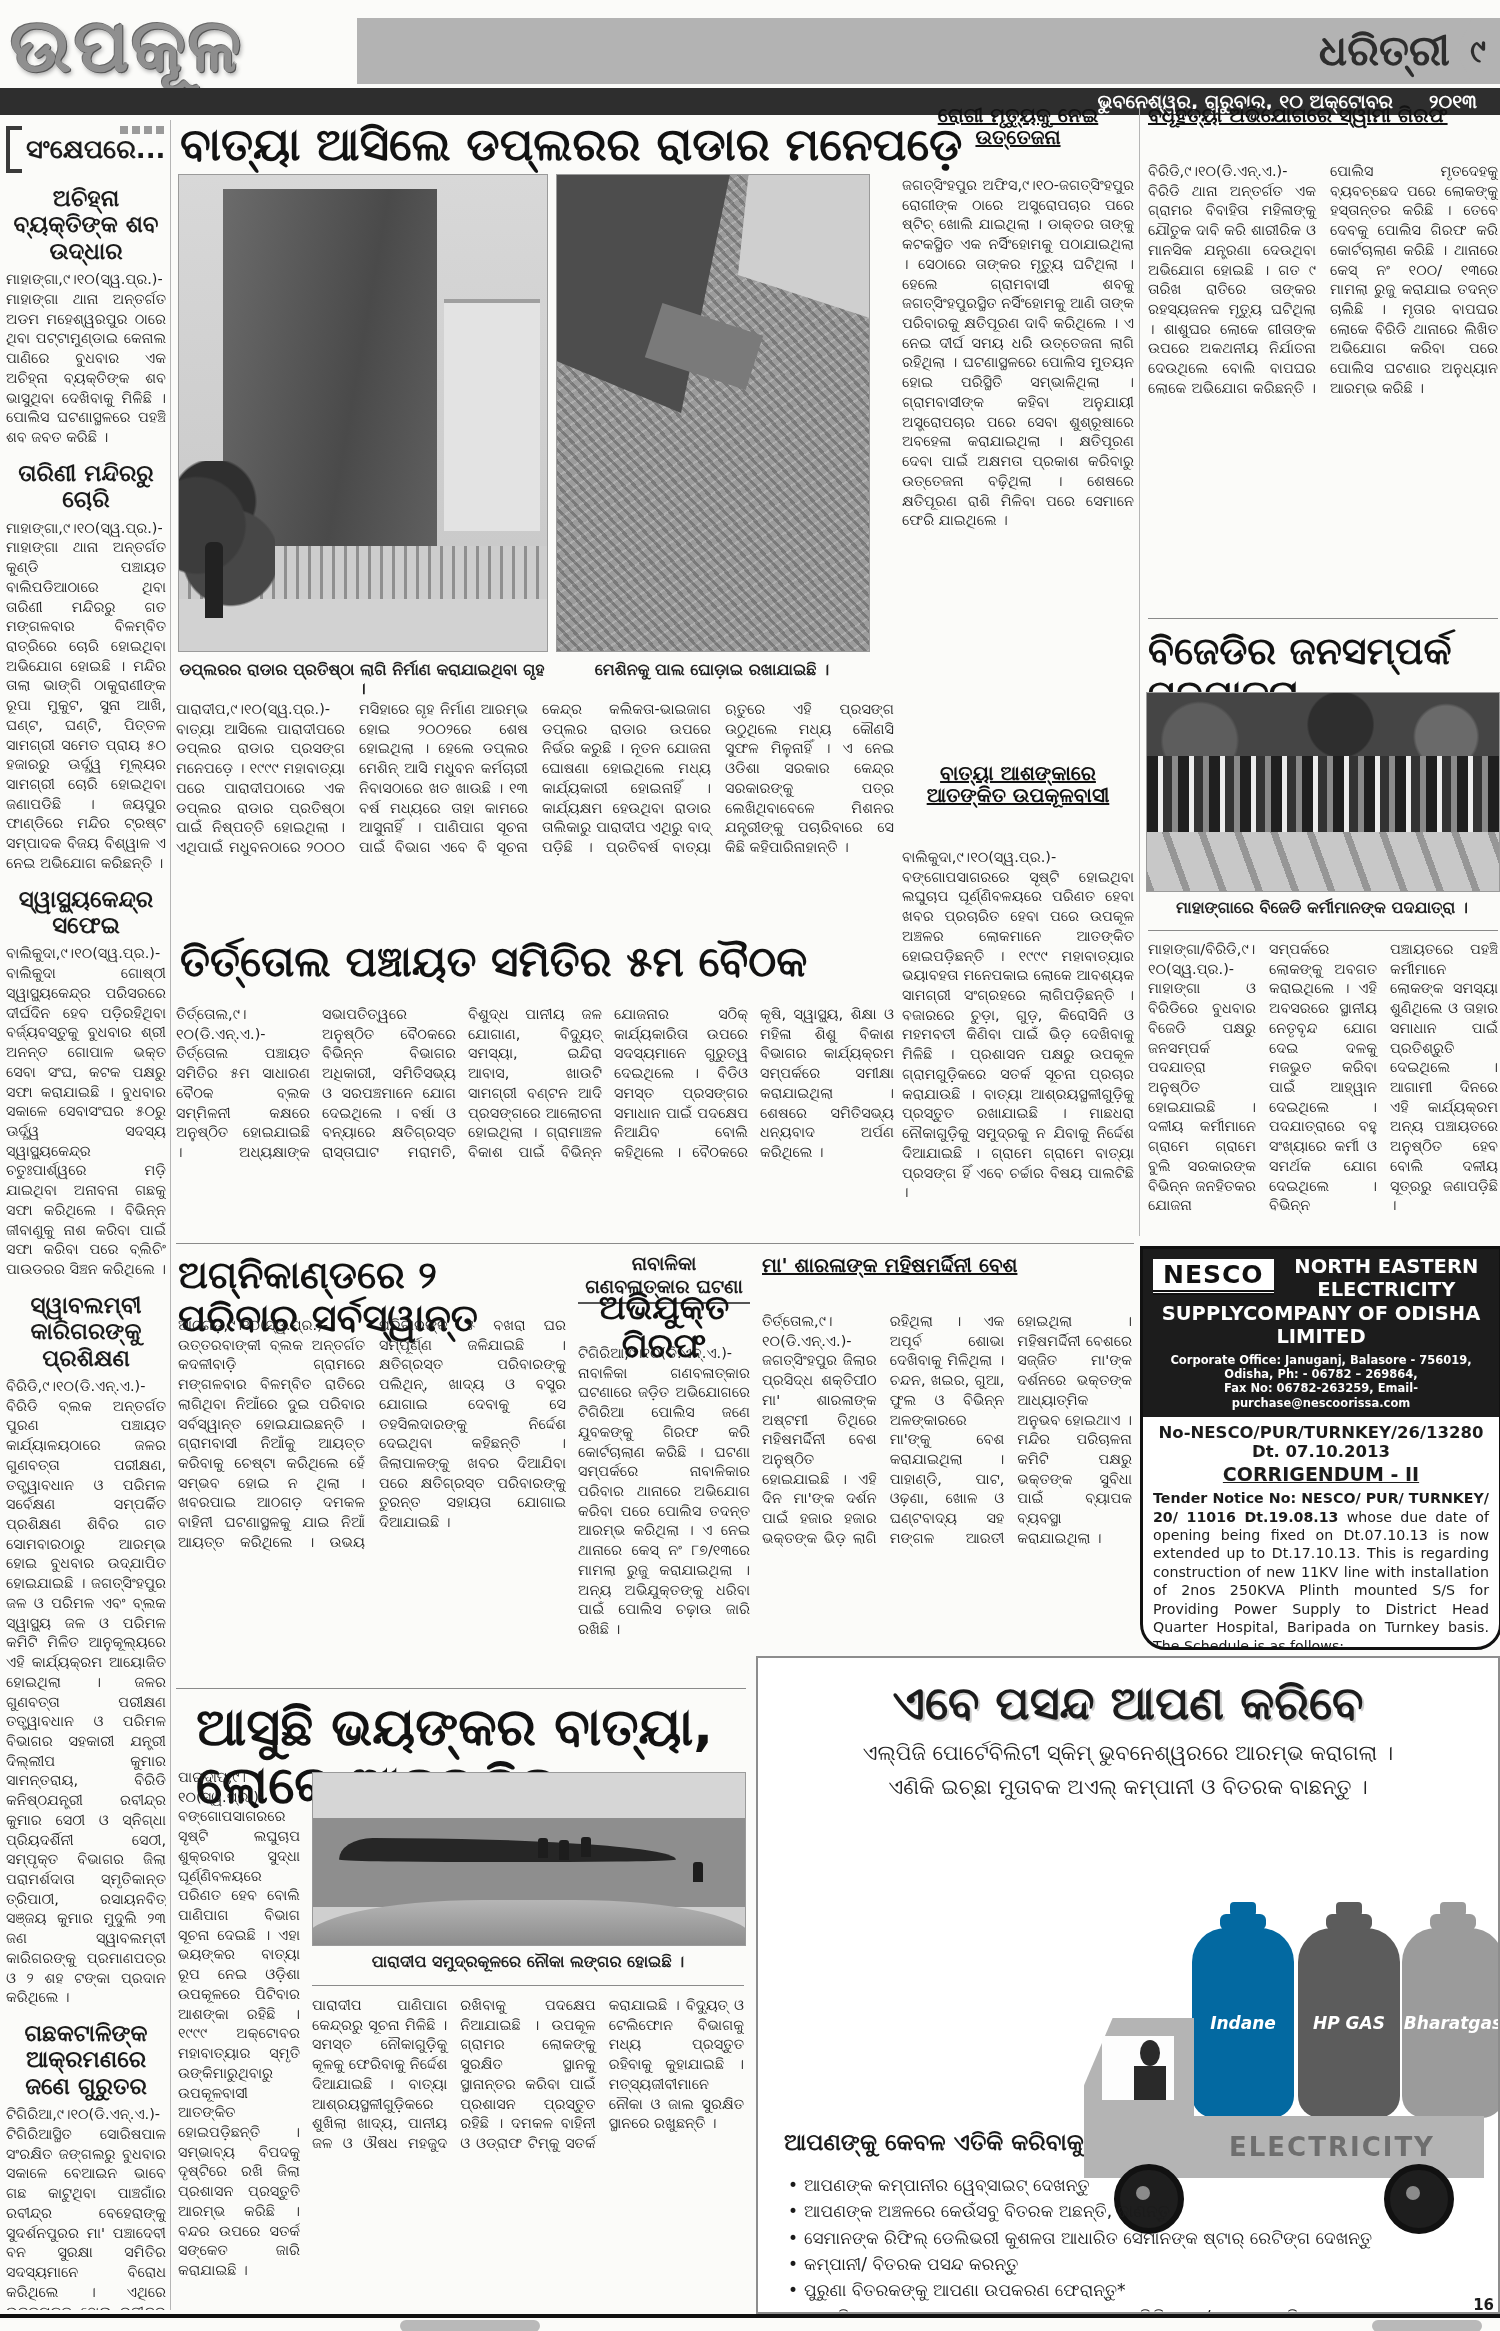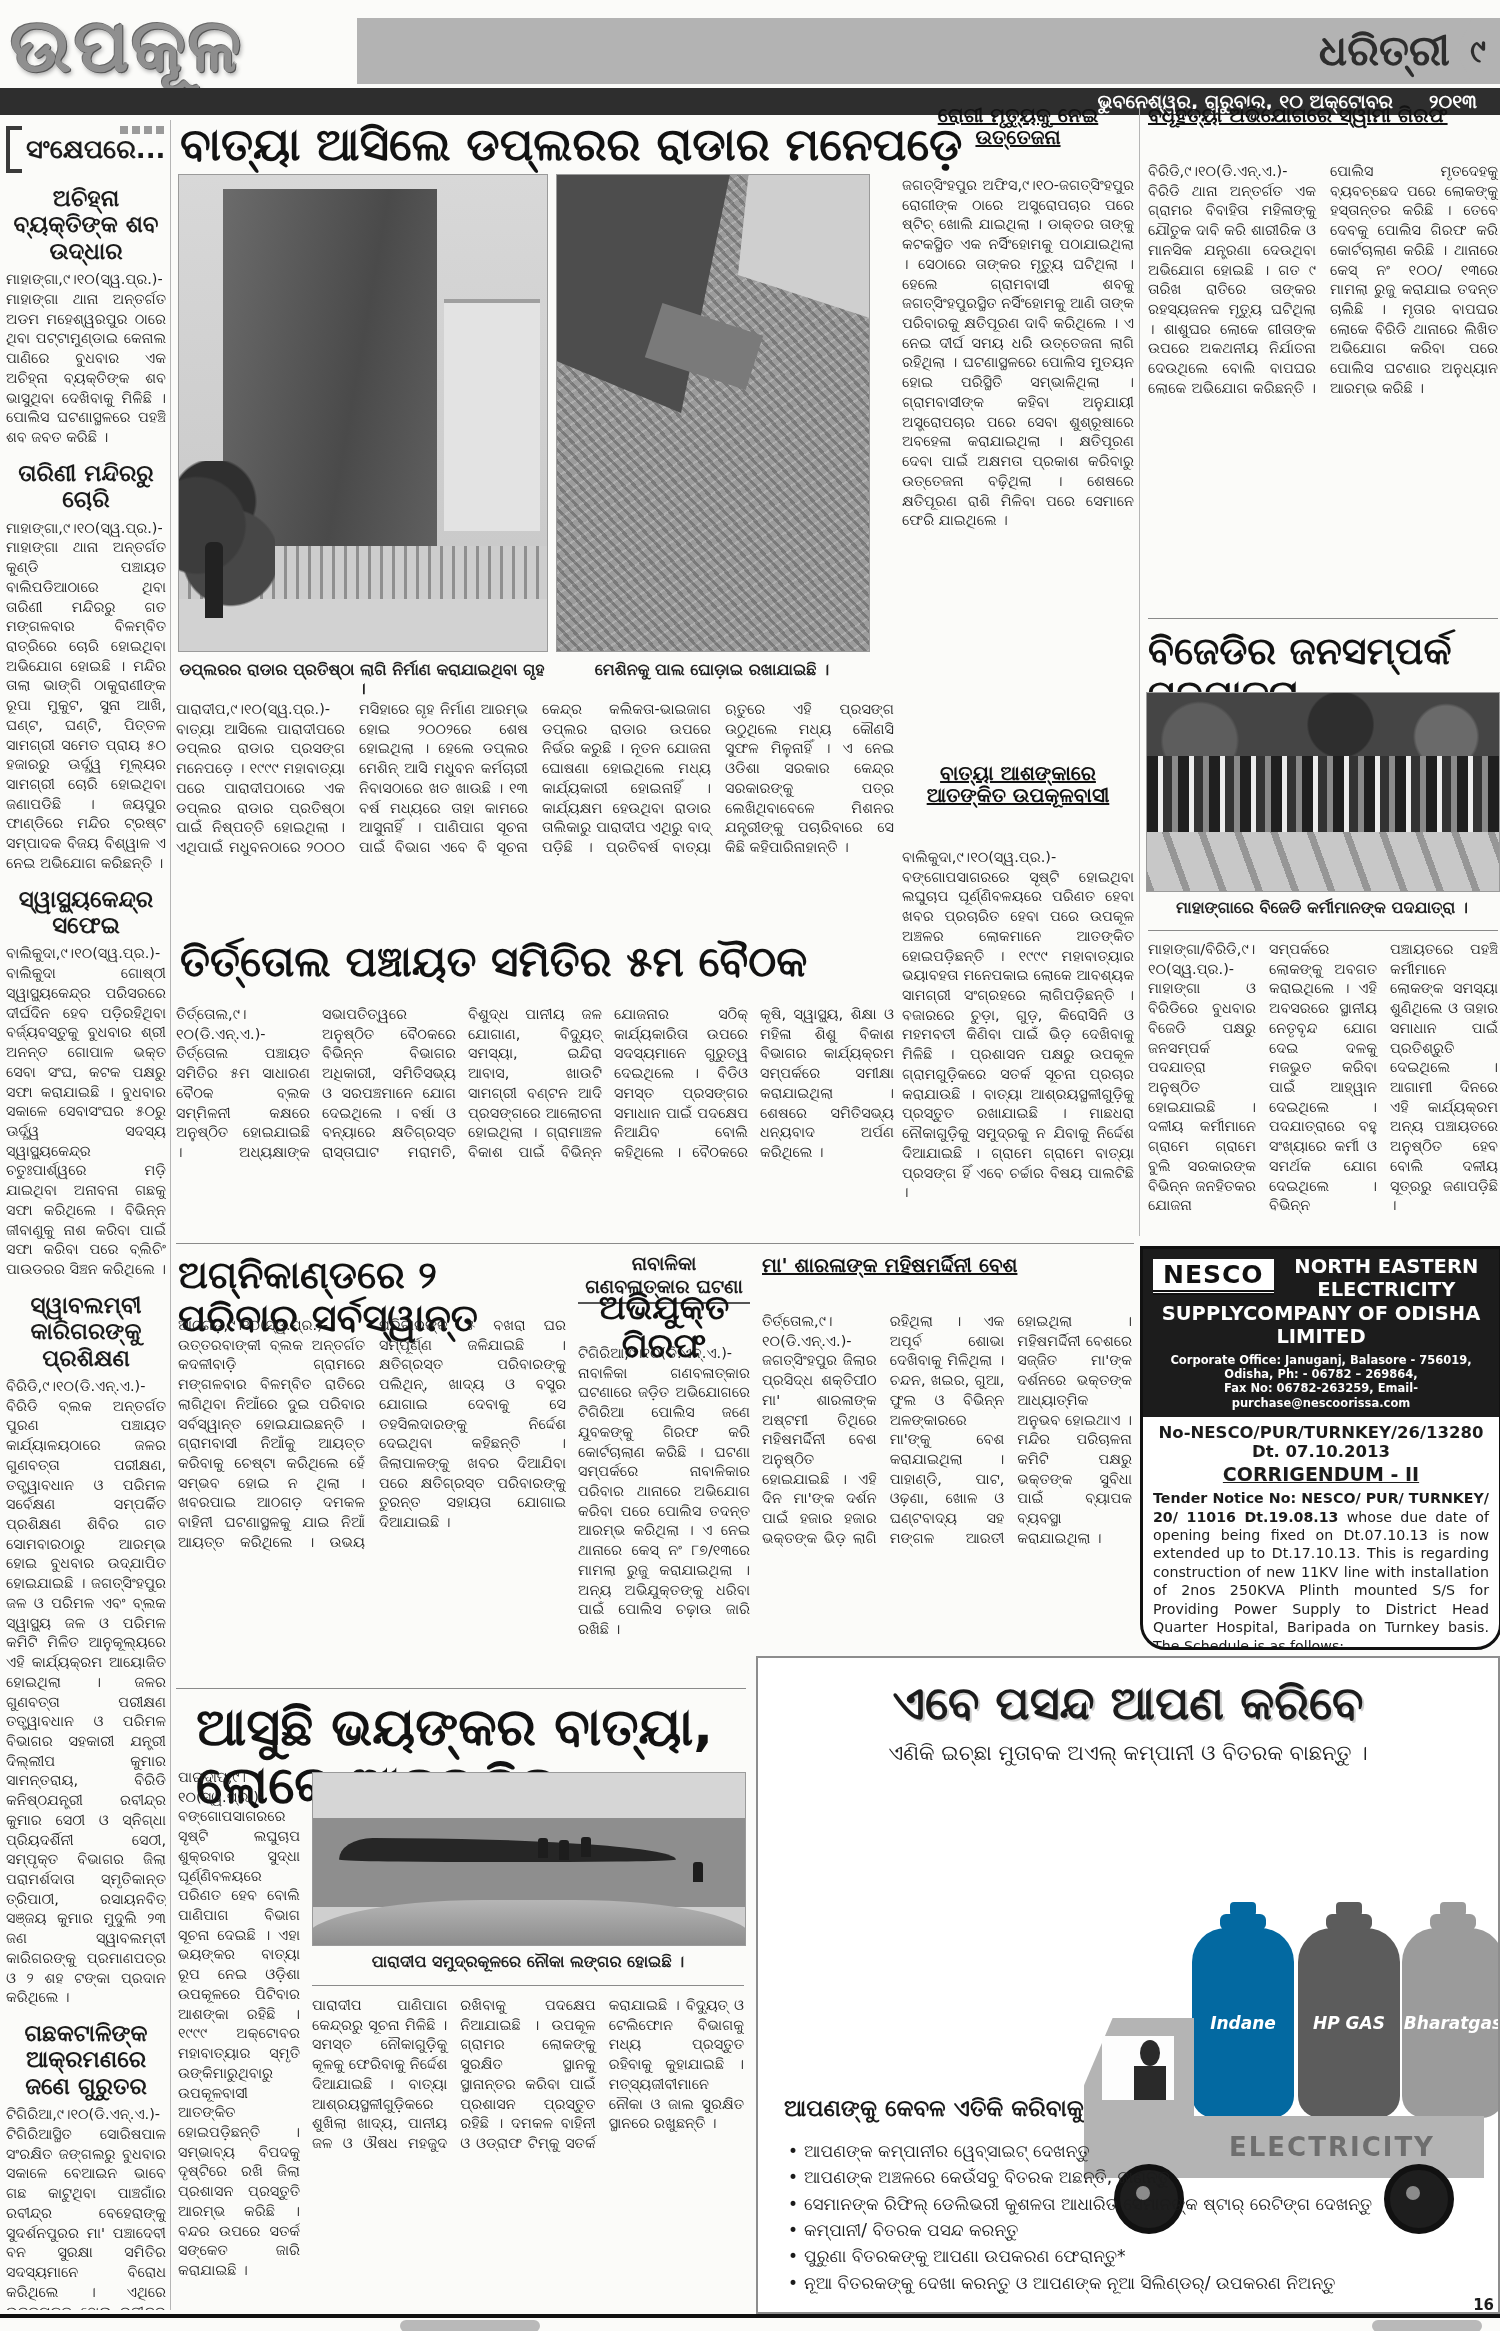--- a/index.html
+++ b/index.html
@@ -257,20 +257,21 @@
     <div class="ph-fig" style="left:57%;top:39%;"></div>
     <div class="ph-fig" style="left:62%;top:37%;"></div>
     <div class="ph-fig" style="left:88%;top:52%;"></div>
   </div>
   <div class="abs caption" style="left:312px;top:1952px;width:432px;">ପାରାଦୀପ ସମୁଦ୍ରକୂଳରେ ନୌକା ଲଙ୍ଗର ହୋଇଛି ।</div>
   <div class="abs hrule" style="left:312px;top:1985px;width:432px;"></div>
   <div class="abs bodytext cols3" style="left:312px;top:1996px;width:432px;height:312px;">ପାରାଦୀପ ପାଣିପାଗ କେନ୍ଦ୍ରରୁ ସୂଚନା ମିଳିଛି । ସମସ୍ତ ନୌକାଗୁଡ଼ିକୁ କୂଳକୁ ଫେରିବାକୁ ନିର୍ଦ୍ଦେଶ ଦିଆଯାଇଛି । ବାତ୍ୟା ଆଶ୍ରୟସ୍ଥଳୀଗୁଡ଼ିକରେ ଶୁଖିଲା ଖାଦ୍ୟ, ପାନୀୟ ଜଳ ଓ ଔଷଧ ମହଜୁଦ ରଖିବାକୁ ପଦକ୍ଷେପ ନିଆଯାଇଛି । ଉପକୂଳ ଗ୍ରାମର ଲୋକଙ୍କୁ ସୁରକ୍ଷିତ ସ୍ଥାନକୁ ସ୍ଥାନାନ୍ତର କରିବା ପାଇଁ ପ୍ରଶାସନ ପ୍ରସ୍ତୁତ ରହିଛି । ଦମକଳ ବାହିନୀ ଓ ଓଡ୍ରାଫ ଟିମ୍‌କୁ ସତର୍କ କରାଯାଇଛି । ବିଦ୍ୟୁତ୍ ଓ ଟେଲିଫୋନ ବିଭାଗକୁ ମଧ୍ୟ ପ୍ରସ୍ତୁତ ରହିବାକୁ କୁହାଯାଇଛି । ମତ୍ସ୍ୟଜୀବୀମାନେ ନୌକା ଓ ଜାଲ ସୁରକ୍ଷିତ ସ୍ଥାନରେ ରଖୁଛନ୍ତି ।</div>
 
   <div class="abs" id="lpg" style="left:756px;top:1656px;width:740px;height:654px;">
     <div class="lhead">ଏବେ ପସନ୍ଦ ଆପଣ କରିବେ</div>
+    <div class="lsub">ଏଲ୍‌ପିଜି ପୋର୍ଟେବିଲିଟୀ ସ୍କିମ୍ ଭୁବନେଶ୍ୱରରେ ଆରମ୍ଭ କରାଗଲା ।</div>
     <div class="lsub">ଏଣିକି ଇଚ୍ଛା ମୁତାବକ ଅଏଲ୍ କମ୍ପାନୀ ଓ ବିତରକ ବାଛନ୍ତୁ ।</div>
 
     <div id="truck">
       <div class="cyl" id="cyl1">Indane</div>
       <div class="cyl" id="cyl2">HP GAS</div>
       <div class="cyl" id="cyl3">Bharatgas</div>
       <div class="truckcab"></div>
       <div class="cabwin"></div>
       <div class="driverhead"></div>
       <div class="driverbody"></div>

